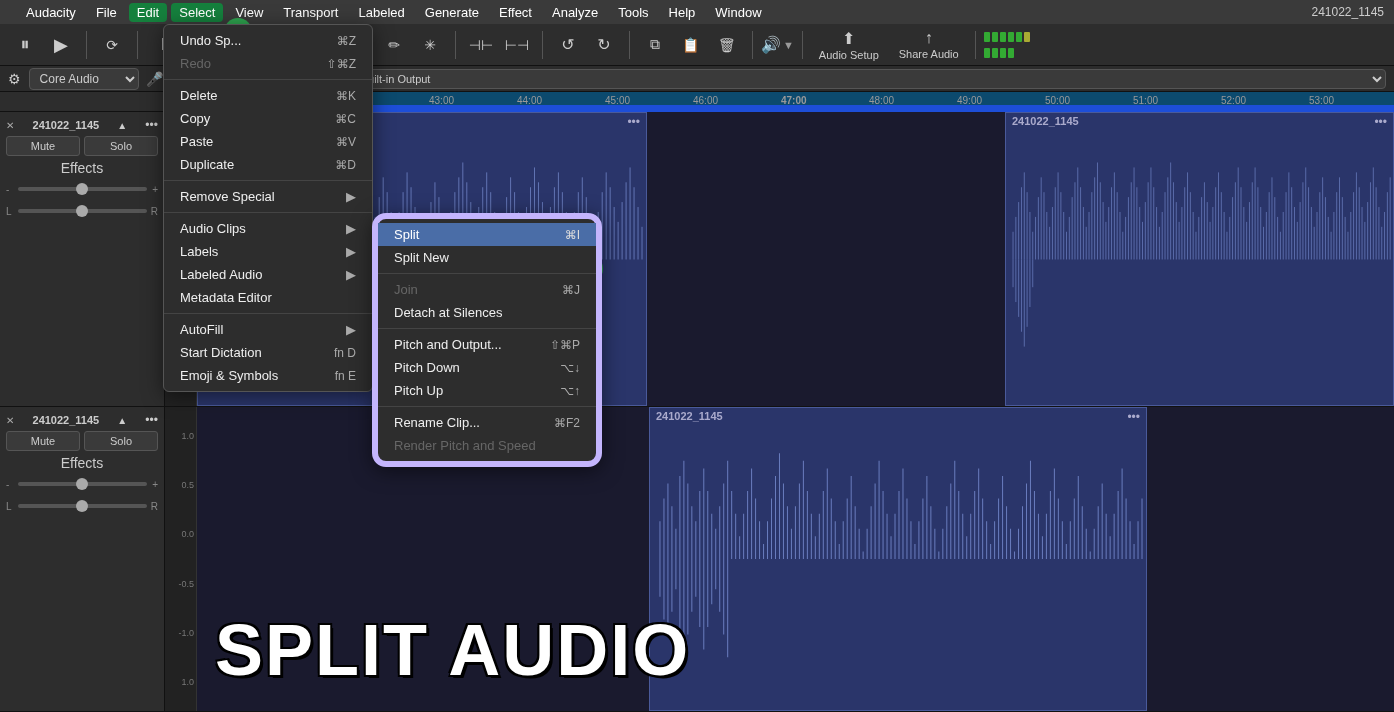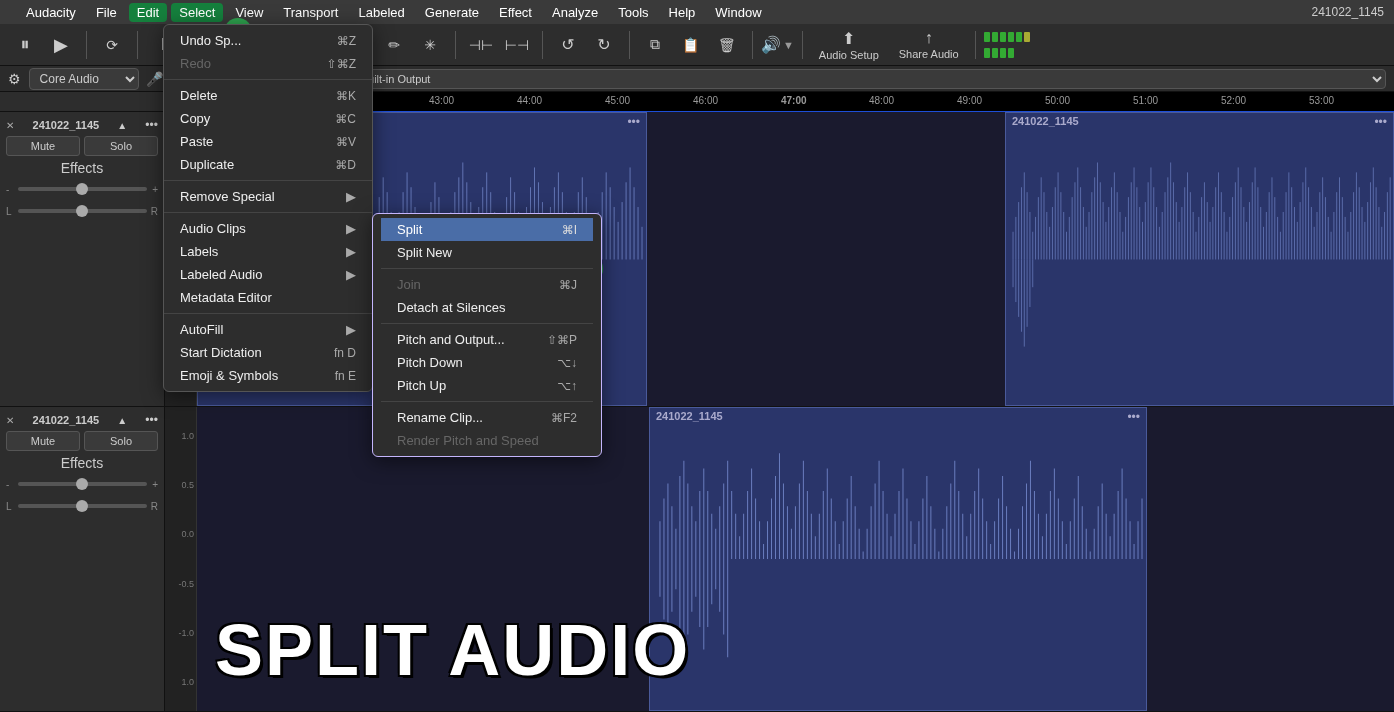--- a/index.html
+++ b/index.html
@@ -117,23 +117,23 @@
     .main-area {
       display: flex;
       flex-direction: column;
       height: calc(712px - 24px - 42px - 26px);
       position: relative;
     }
 
     
     .timeline-ruler {
       display: flex;
-      background: #000000;
+      background: #0c4a6e;
       height: 20px;
-      border-bottom: 1px solid #1d4ed8;
+      border-bottom: 7px solid #1d4ed8;
       margin-left: 165px;
       overflow: hidden;
       position: relative;
     }
     .ruler-mark {
       position: absolute;
       font-size: 10px;
       color: #999;
       top: 3px;
     }
@@ -297,23 +297,23 @@
       margin: 4px 0;
     }
     .menu-item-arrow { color: #aaa; margin-left: 6px; }
 
     
     .submenu {
       position: absolute;
       left: 100%;
       top: 0;
       background: #2d2d2d;
-      border: 1px solid #c4b5fd;
-      border-radius: 6px;
-      padding: 4px 8px;
+      border: 6px solid #c4b5fd;
+      border-radius: 14px;
+      padding: 4px 0;
       min-width: 230px;
       box-shadow: 0 4px 20px rgba(0,0,0,0.5);
     }
 
     
     .step-badge {
       position: absolute;
       width: 28px;
       height: 28px;
       border-radius: 50%;

